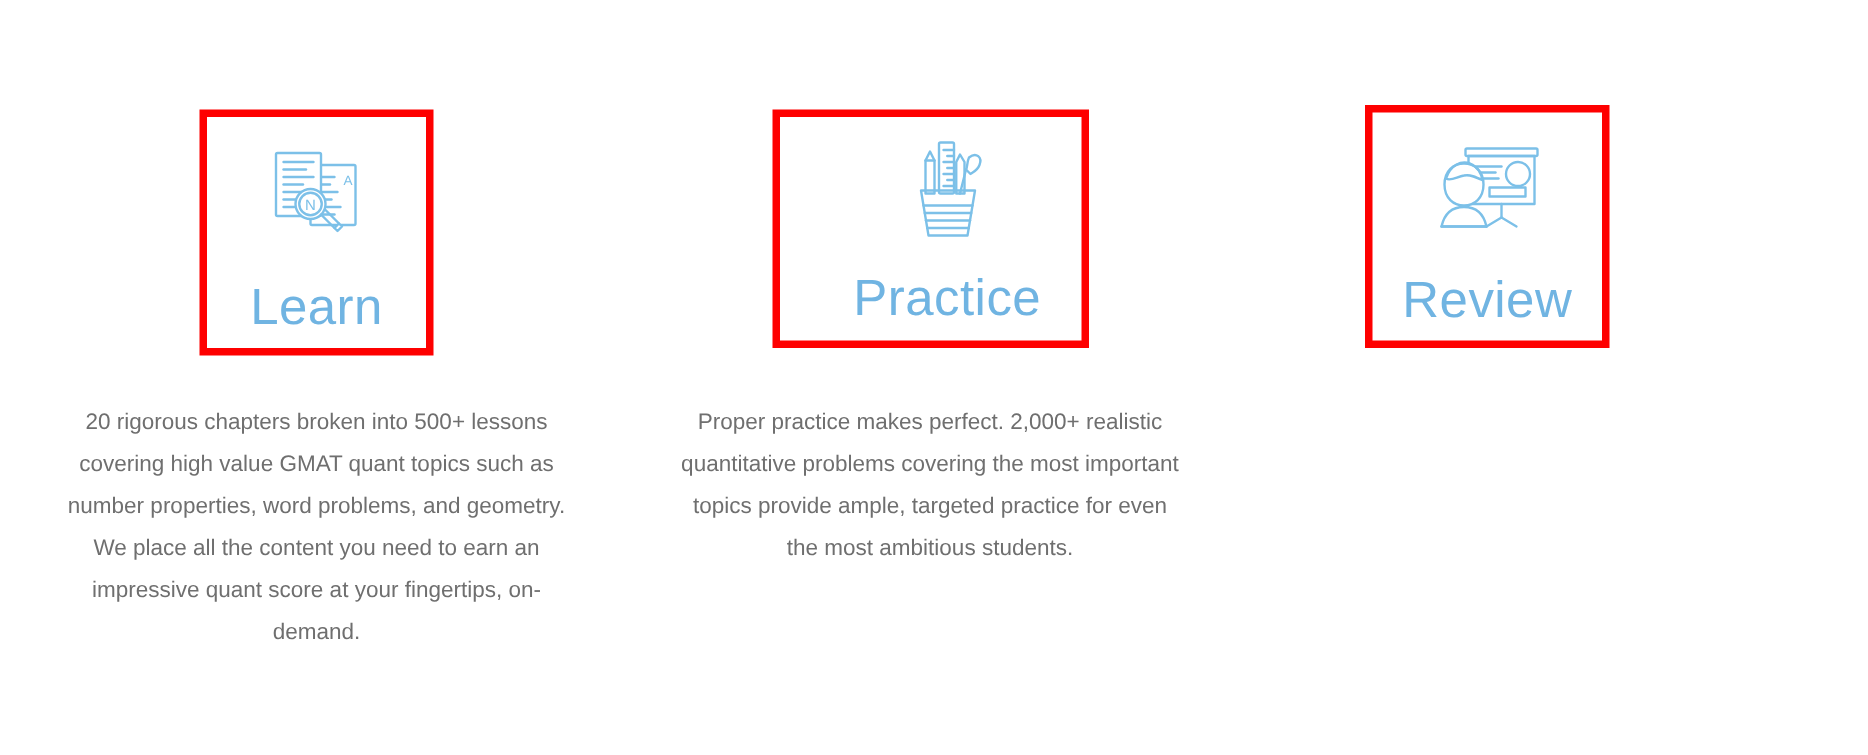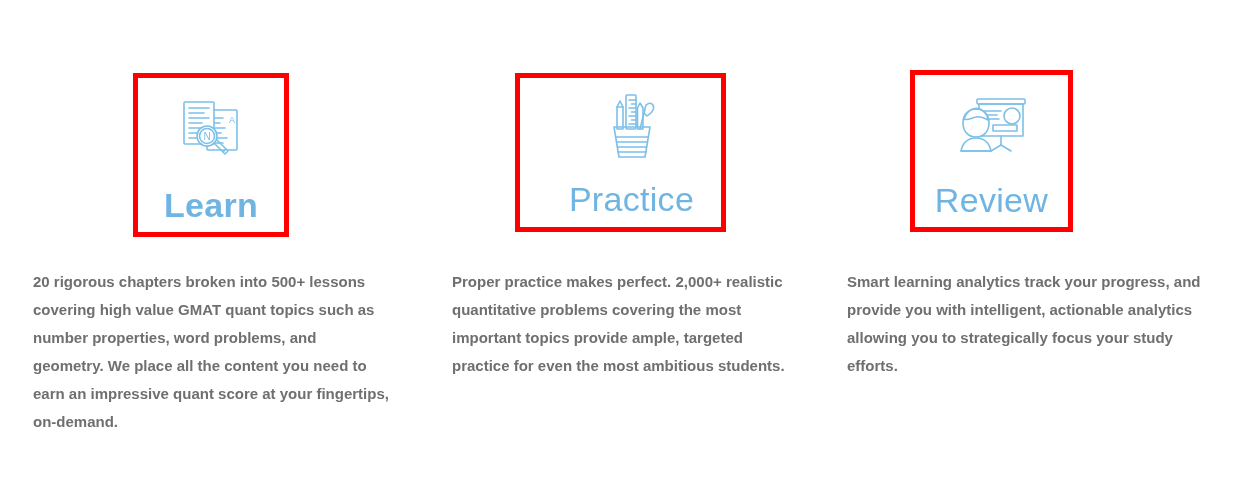--- a/index.html
+++ b/index.html
@@ -57,34 +57,35 @@
   .card-review   .icon-wrap { margin-top: 14px; }
 
   .card-title {
     font-size: 34px;
     font-weight: 300;
     color: #70b4e2;
     letter-spacing: 0.3px;
     line-height: 1;
     white-space: nowrap;
   }
-  .card-learn    .card-title { margin-top: 22px; font-weight: bold; }
+  .card-learn    .card-title { margin-top: 22px; }
   .card-practice .card-title { margin-top: 20px; }
   .card-review   .card-title { margin-top: 20px; }
 
   
   .blurb {
     position: absolute;
     left: 0;
     width: 100%;
     top: 268px;
+    text-align: center;
     font-size: 15px;
     line-height: 28px;
     color: #6f6f6f;
-    font-weight: 700;
+    font-weight: 400;
   }
   .col-learn    .blurb { padding: 0 8px;  box-sizing: border-box; }
   .col-practice .blurb { padding: 0 22px; box-sizing: border-box; }
   .col-review   .blurb { padding: 0 12px; box-sizing: border-box; }
 
   svg { display: block; }
 </style>
 </head>
 <body>
 
@@ -188,16 +189,15 @@
           <path d="M10 28 c0 -9 6 -14 13 -14 c7 0 13 5 13 14 c0 9 -6 14 -13 14 c-7 0 -13 -5 -13 -14 Z" fill="#ffffff"></path>
           <path d="M11 24 c3 -9 10 -12 16 -10 c5 2 8 7 8 11 c-4 -2 -8 -4 -12 -3 c-5 1 -9 4 -12 2 Z"></path>
 
           <path d="M8 56 c2 -9 7 -13 15 -13 c8 0 13 4 15 13 Z" fill="#ffffff"></path>
           <line x1="8" y1="56" x2="38" y2="56"></line>
         </svg>
       </div>
       <div class="card-title">Review</div>
     </div>
 
-    <div class="blurb">Smart learning analytics track your progress, and provide you with intelligent, actionable analytics allowing you to strategically focus your study efforts.</div>
   </div>
 
 </div>
 
 </body></html>

